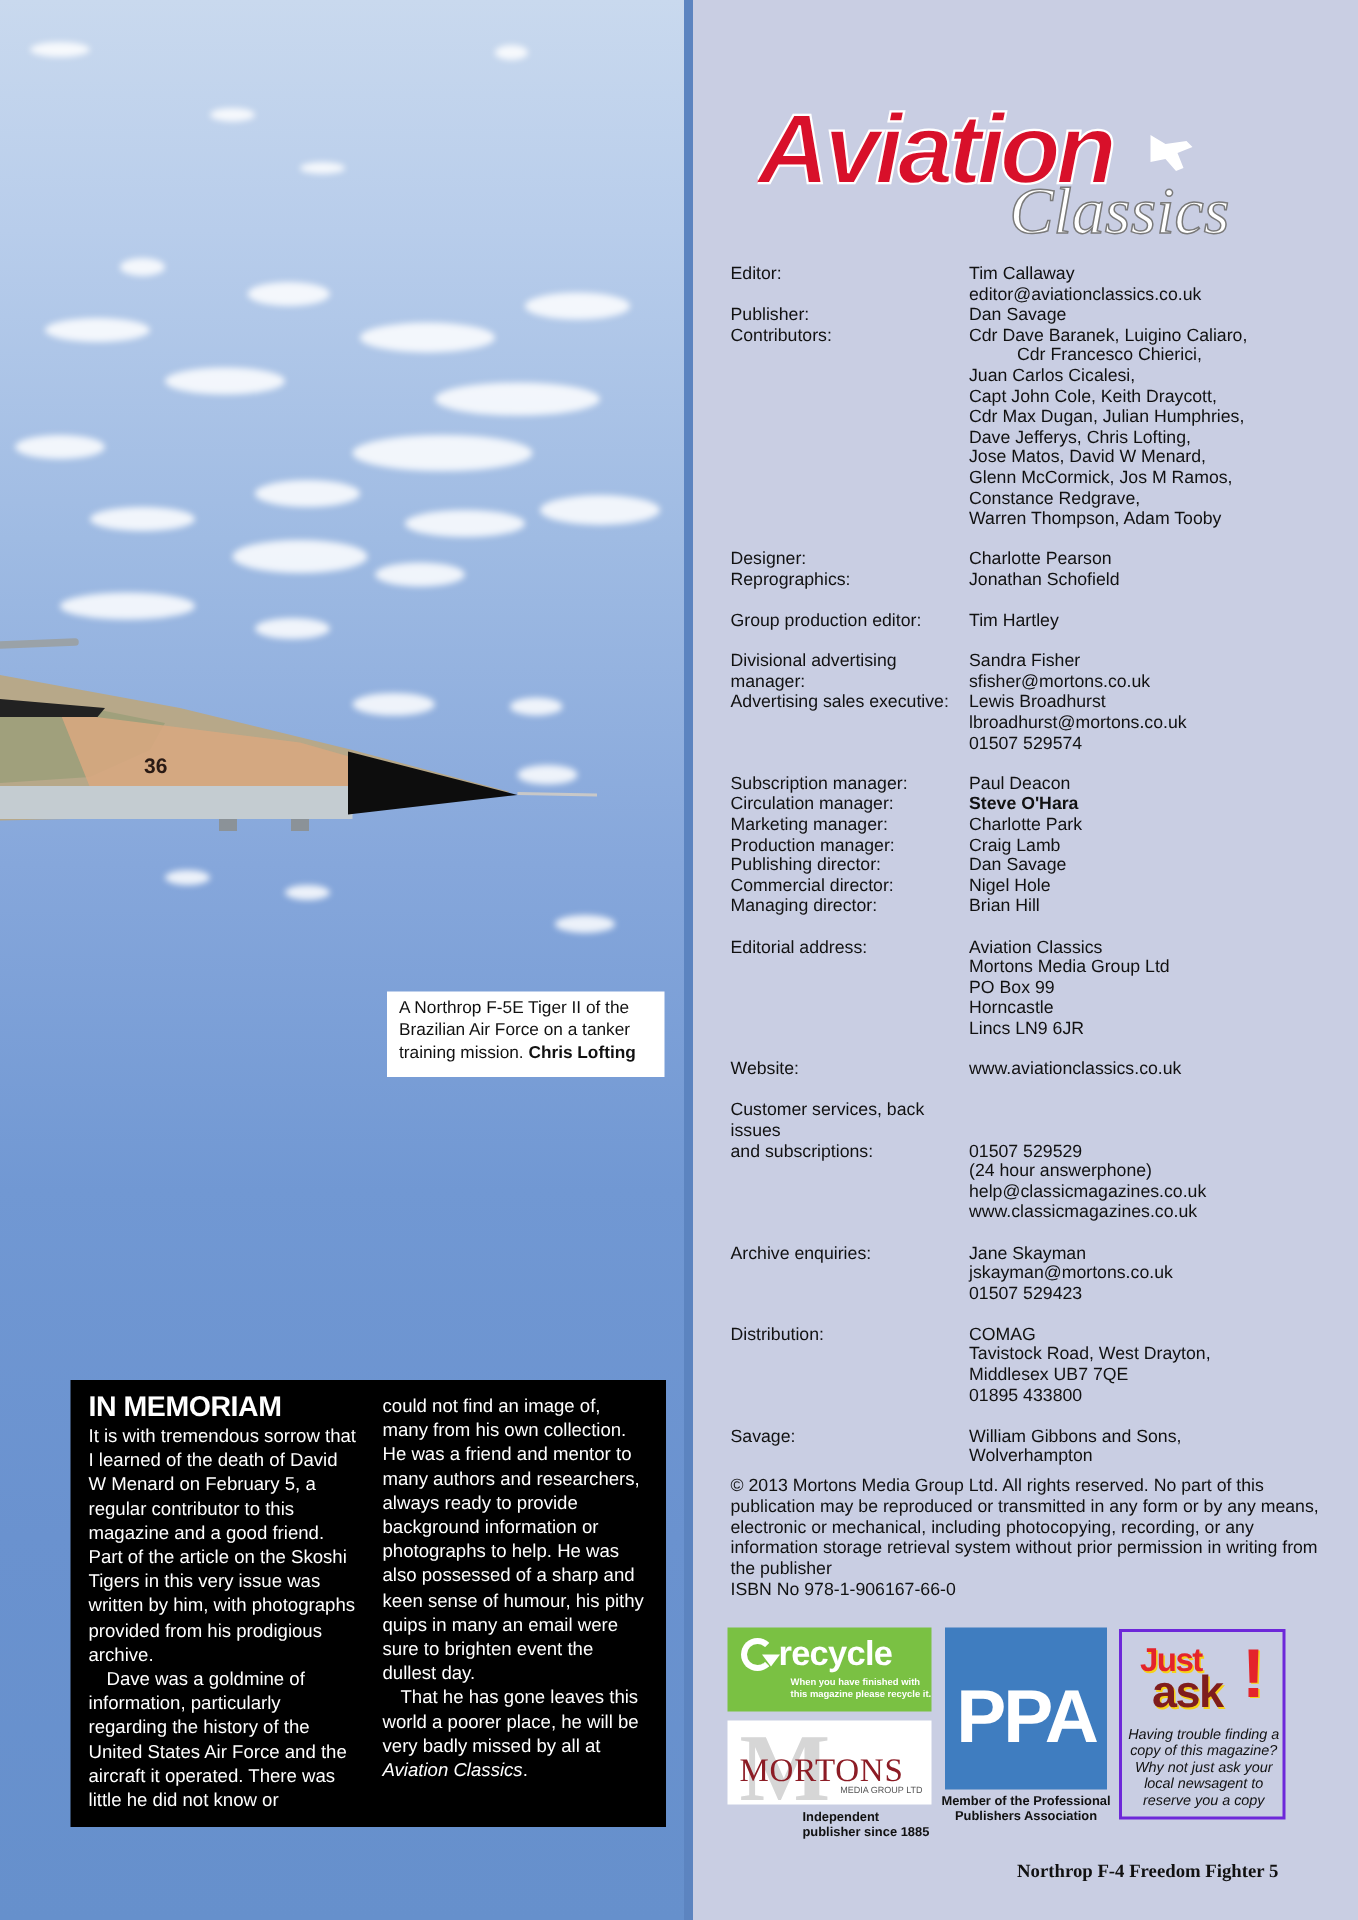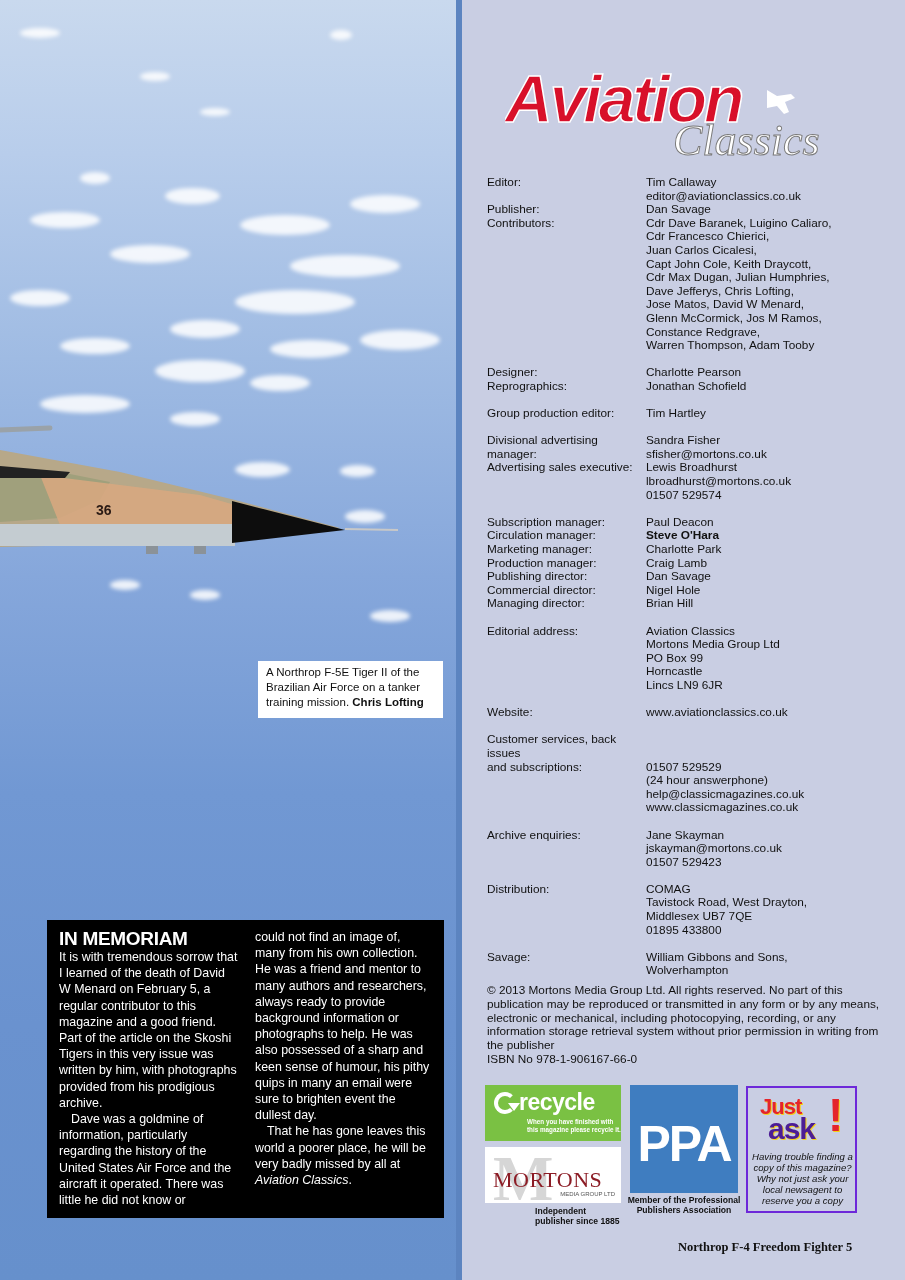--- a/index.html
+++ b/index.html
@@ -60,21 +60,21 @@
   .mortons .m-word { position: absolute; left: 8px; top: 20px; font-size: 22px; color: #8c1c25; font-family: "Liberation Serif", serif; letter-spacing: 0.5px; }
   .mortons .m-sub { position: absolute; right: 6px; top: 44px; font-size: 6px; color: #555; }
   .mortons-tag { position: absolute; left: 2px; top: 121px; width: 140px; font-size: 8.6px; font-weight: bold; color: #111; padding-left: 48px; }
 
   .ppa { position: absolute; left: 145px; top: 0; width: 108px; height: 108px; background: #3f7dc0; color: #fff; }
   .ppa .word { position: absolute; left: 0; width: 108px; top: 30px; text-align: center; font-size: 50px; font-weight: bold; letter-spacing: -2px; font-family: "Liberation Sans", sans-serif; }
   .ppa-tag { position: absolute; left: 140px; top: 110px; width: 118px; text-align: center; font-size: 8.6px; line-height: 10px; font-weight: bold; color: #111; }
 
   .justask { position: absolute; left: 261px; top: 1px; width: 111px; height: 127px; border: 2px solid #6d28d9; background: #c9cee3; }
   .justask .j1 { position: absolute; left: 12px; top: 6px; font-size: 22px; font-weight: bold; color: #e4242b; letter-spacing: -1px; text-shadow: 1px 1px 0 #f5d218; }
-  .justask .j2 { position: absolute; left: 20px; top: 24px; font-size: 30px; font-weight: bold; color: #4c1d95; letter-spacing: -1px; text-shadow: 1px 1px 0 #f5d218; }
+  .justask .j2 { position: absolute; left: 20px; top: 24px; font-size: 30px; font-weight: bold; color: #7f1d1d; letter-spacing: -1px; text-shadow: 1px 1px 0 #f5d218; }
   .justask .bang { position: absolute; left: 80px; top: 0px; font-size: 46px; font-weight: bold; color: #e4242b; text-shadow: 1px 1px 0 #f5d218; }
   .justask .txt { position: absolute; left: 3px; top: 63px; width: 103px; text-align: center; font-size: 9.6px; line-height: 11px; font-style: italic; color: #111; }
 
   .footer { position: absolute; left: 678px; top: 1240px; font-family: "Liberation Serif", serif; font-weight: bold; font-size: 12.5px; color: #111; }
 </style>
 </head>
 <body>
 
 <div class="photo">
   <div class="cloud" style="left:20px;top:28px;width:40px;height:10px"></div>
@@ -161,21 +161,21 @@
     <div class="row">
       <div class="lbl">Publisher:</div>
       <div class="val">
         <div style="min-height: 13.6px;">Dan Savage</div>
       </div>
     </div>
     <div class="row">
       <div class="lbl">Contributors:</div>
       <div class="val">
         <div style="min-height: 13.6px;">Cdr Dave Baranek, Luigino Caliaro,</div>
-        <div style="min-height: 13.6px;">Cdr Francesco Chierici,</div>
+        <div style="min-height: 13.6px; margin-left: 32px;">Cdr Francesco Chierici,</div>
         <div style="min-height: 13.6px;">Juan Carlos Cicalesi,</div>
         <div style="min-height: 13.6px;">Capt John Cole, Keith Draycott,</div>
         <div style="min-height: 13.6px;">Cdr Max Dugan, Julian Humphries,</div>
         <div style="min-height: 13.6px;">Dave Jefferys, Chris Lofting,</div>
         <div style="min-height: 13.6px;">Jose Matos, David W Menard,</div>
         <div style="min-height: 13.6px;">Glenn McCormick, Jos M Ramos,</div>
         <div style="min-height: 13.6px;">Constance Redgrave,</div>
         <div style="min-height: 13.6px;">Warren Thompson, Adam Tooby</div>
       </div>
     </div>

